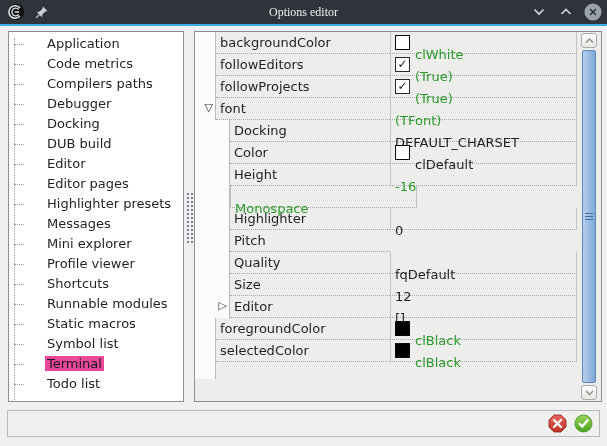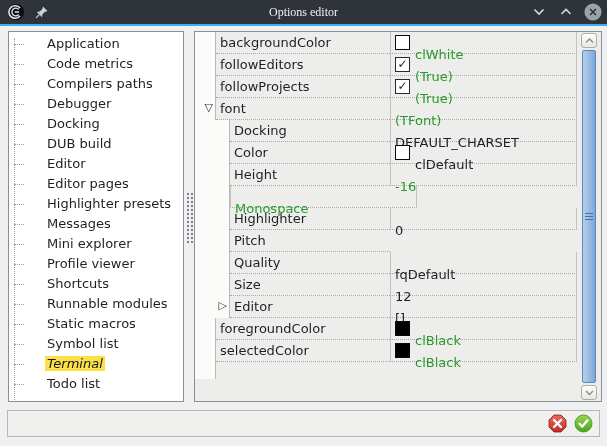--- a/index.html
+++ b/index.html
@@ -17,21 +17,21 @@
   .tb-controls{position:absolute;right:5px;top:0;height:24px;display:flex;align-items:center;gap:9px;}
   .tb-btn{width:18px;height:18px;display:flex;align-items:center;justify-content:center;cursor:default;}
   
   .tree-panel{position:absolute;left:8px;top:31px;width:176px;height:371px;background:#ffffff;
     border:1px solid #8a8f94;box-sizing:border-box;overflow:hidden;}
   .tree-list{position:relative;padding-top:2px;}
   .tree-vline{position:absolute;left:5px;top:6px;height:368px;border-left:1px dotted #98a0a8;}
   .tree-item{position:relative;height:20px;line-height:20px;padding-left:36px;white-space:nowrap;}
   .tree-item::before{content:"";position:absolute;left:5px;top:10px;width:10px;border-top:1px dotted #98a0a8;}
   .tree-item .label{padding:0 2px;}
-  .tree-item .label.selected{background:#fde047;color:#14171a;font-style:italic;}
+  .tree-item .label.selected{background:#ec4899;color:#14171a;}
   
   .splitter{position:absolute;left:186px;top:192px;width:8px;height:52px;
     background-image:radial-gradient(#7d8288 0.9px,transparent 1px);background-size:4px 4px;}
   
   .grid-panel{position:absolute;left:194px;top:31px;width:408px;height:371px;
     border:1px solid #8a8f94;box-sizing:border-box;background:#ededec;}
   .rows{position:absolute;left:0;top:0;width:386px;}
   .prow{display:flex;height:22px;align-items:stretch;position:relative;}
   .gutter{width:20px;background:#fbfbfa;border-right:1px solid #b9b9b7;position:relative;flex:none;}
   .gutter.lvl1{width:34px;}

